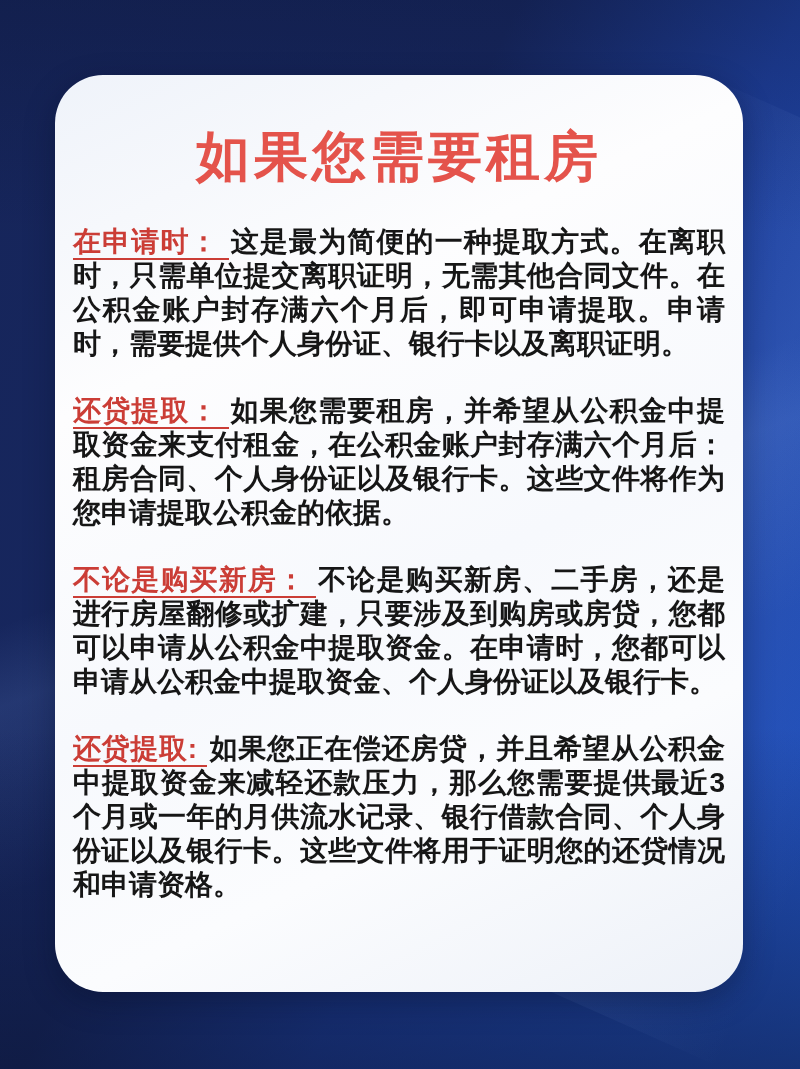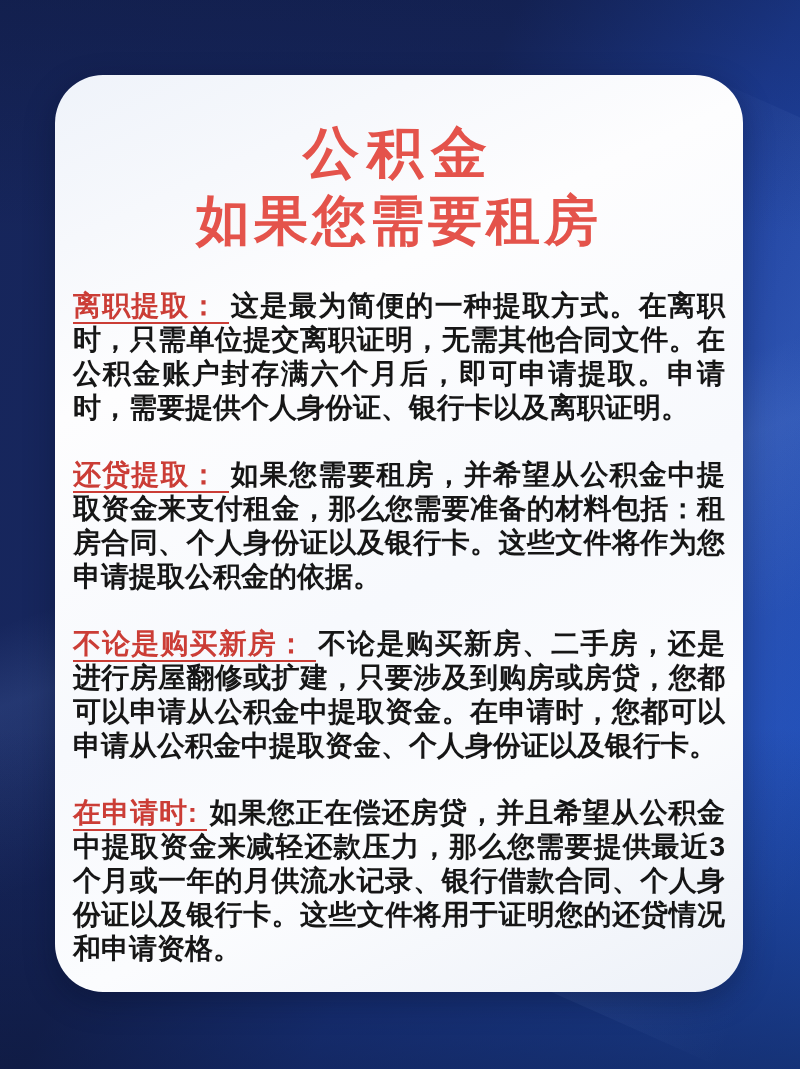--- a/index.html
+++ b/index.html
@@ -84,25 +84,24 @@
 </head>
 <body>
 
 <div class="backdrop">
   <div class="backdrop-streak"></div>
 </div>
 
 <div class="card">
 
   <div class="poster-title">
-    <div class="title-line-1">公积金</div>
     <div class="title-line-2">如果您需要租房</div>
   </div>
 
-  <p class="section"><span class="section-label">离职提取：</span><span>这是最为简便的一种提取方式。在离职时，只需单位提交离职证明，无需其他合同文件。在公积金账户封存满六个月后，即可申请提取。申请时，需要提供个人身份证、银行卡以及离职证明。</span></p>
+  <p class="section"><span class="section-label">在申请时：</span><span>这是最为简便的一种提取方式。在离职时，只需单位提交离职证明，无需其他合同文件。在公积金账户封存满六个月后，即可申请提取。申请时，需要提供个人身份证、银行卡以及离职证明。</span></p>
 
-  <p class="section"><span class="section-label">还贷提取：</span><span>如果您需要租房，并希望从公积金中提取资金来支付租金，那么您需要准备的材料包括：租房合同、个人身份证以及银行卡。这些文件将作为您申请提取公积金的依据。</span></p>
+  <p class="section"><span class="section-label">还贷提取：</span><span>如果您需要租房，并希望从公积金中提取资金来支付租金，在公积金账户封存满六个月后：租房合同、个人身份证以及银行卡。这些文件将作为您申请提取公积金的依据。</span></p>
 
   <p class="section"><span class="section-label">不论是购买新房：</span><span>不论是购买新房、二手房，还是进行房屋翻修或扩建，只要涉及到购房或房贷，您都可以申请从公积金中提取资金。在申请时，您都可以申请从公积金中提取资金、个人身份证以及银行卡。</span></p>
 
-  <p class="section"><span class="section-label">在申请时:</span><span>如果您正在偿还房贷，并且希望从公积金中提取资金来减轻还款压力，那么您需要提供最近3个月或一年的月供流水记录、银行借款合同、个人身份证以及银行卡。这些文件将用于证明您的还贷情况和申请资格。</span></p>
+  <p class="section"><span class="section-label">还贷提取:</span><span>如果您正在偿还房贷，并且希望从公积金中提取资金来减轻还款压力，那么您需要提供最近3个月或一年的月供流水记录、银行借款合同、个人身份证以及银行卡。这些文件将用于证明您的还贷情况和申请资格。</span></p>
 
 </div>
 
 </body></html>

